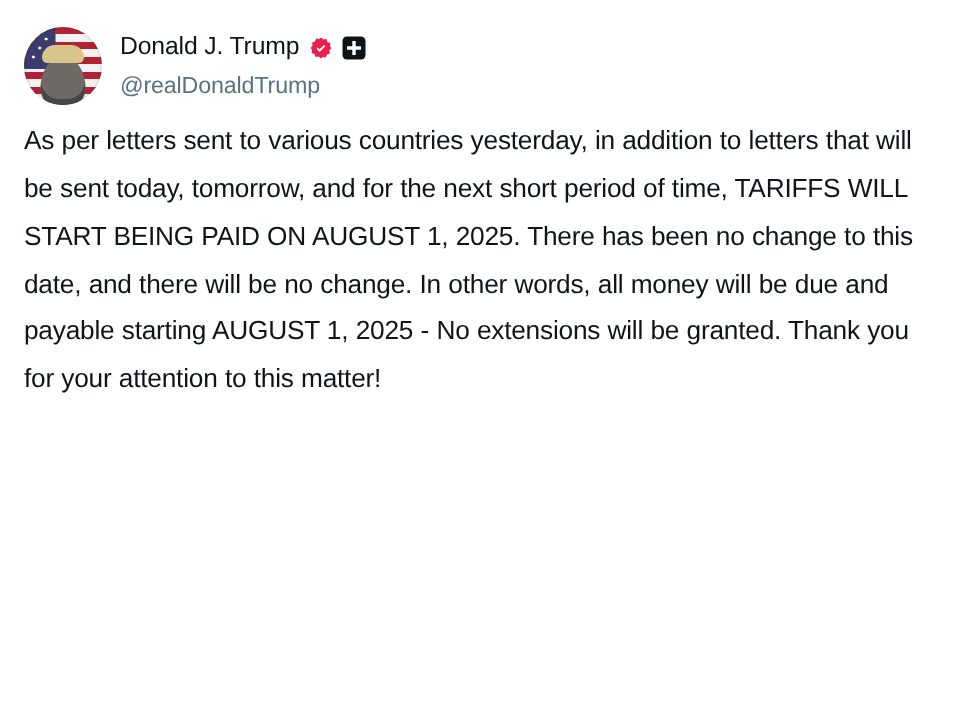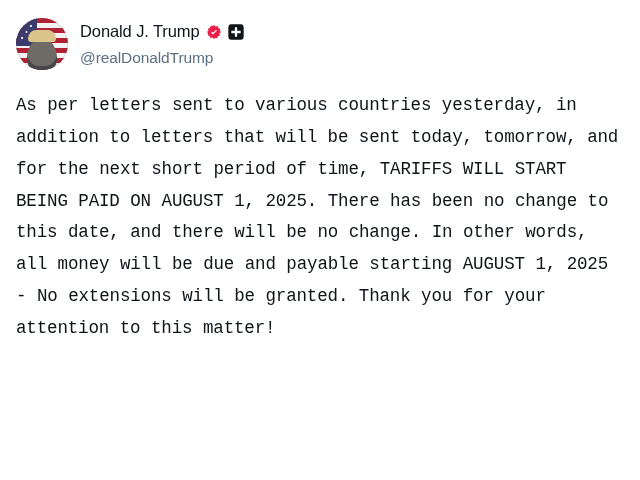--- a/index.html
+++ b/index.html
@@ -125,27 +125,26 @@
   .badge svg { display: block; }
 
   .handle {
     margin-top: 9px;
     font-size: 15.5px;
     color: #5b7083;
     letter-spacing: -0.1px;
   }
 
   .post-body {
-    margin-top: 20px;
+    margin-top: 8px;
     font-size: 17.5px;
     line-height: 1.82;
     color: #0f1419;
     letter-spacing: -0.15px;
     word-spacing: 0.2px;
-    font-family: Liberation Mono, monospace;
   }
 </style>
 </head>
 <body>
 
 <div class="post">
 
   <div class="post-header">
 
     <div class="avatar">

